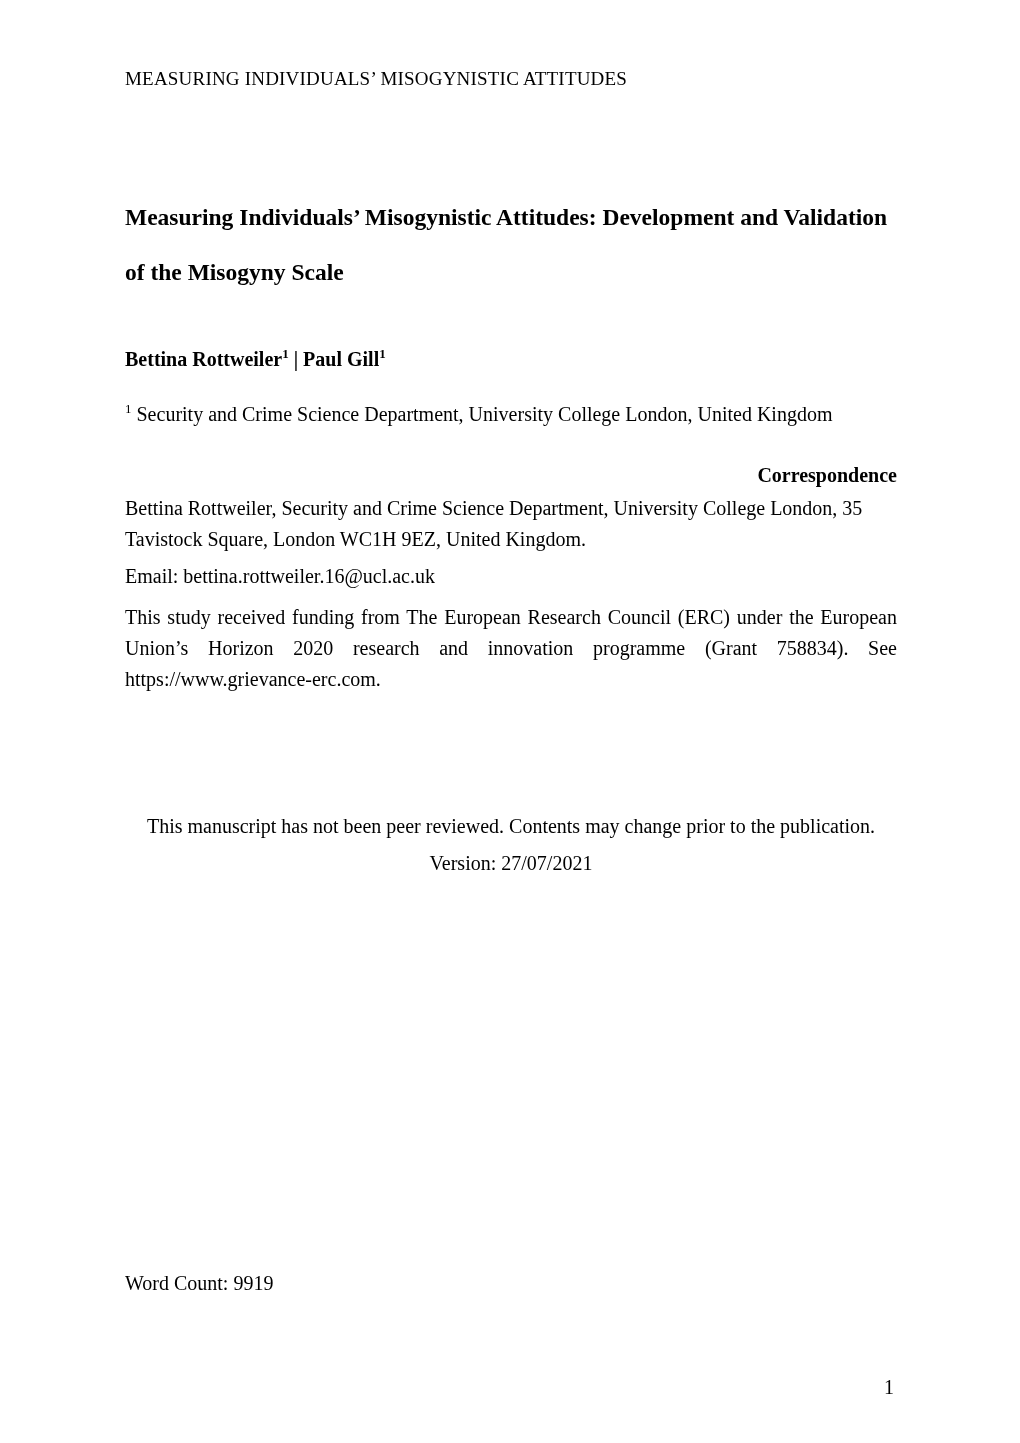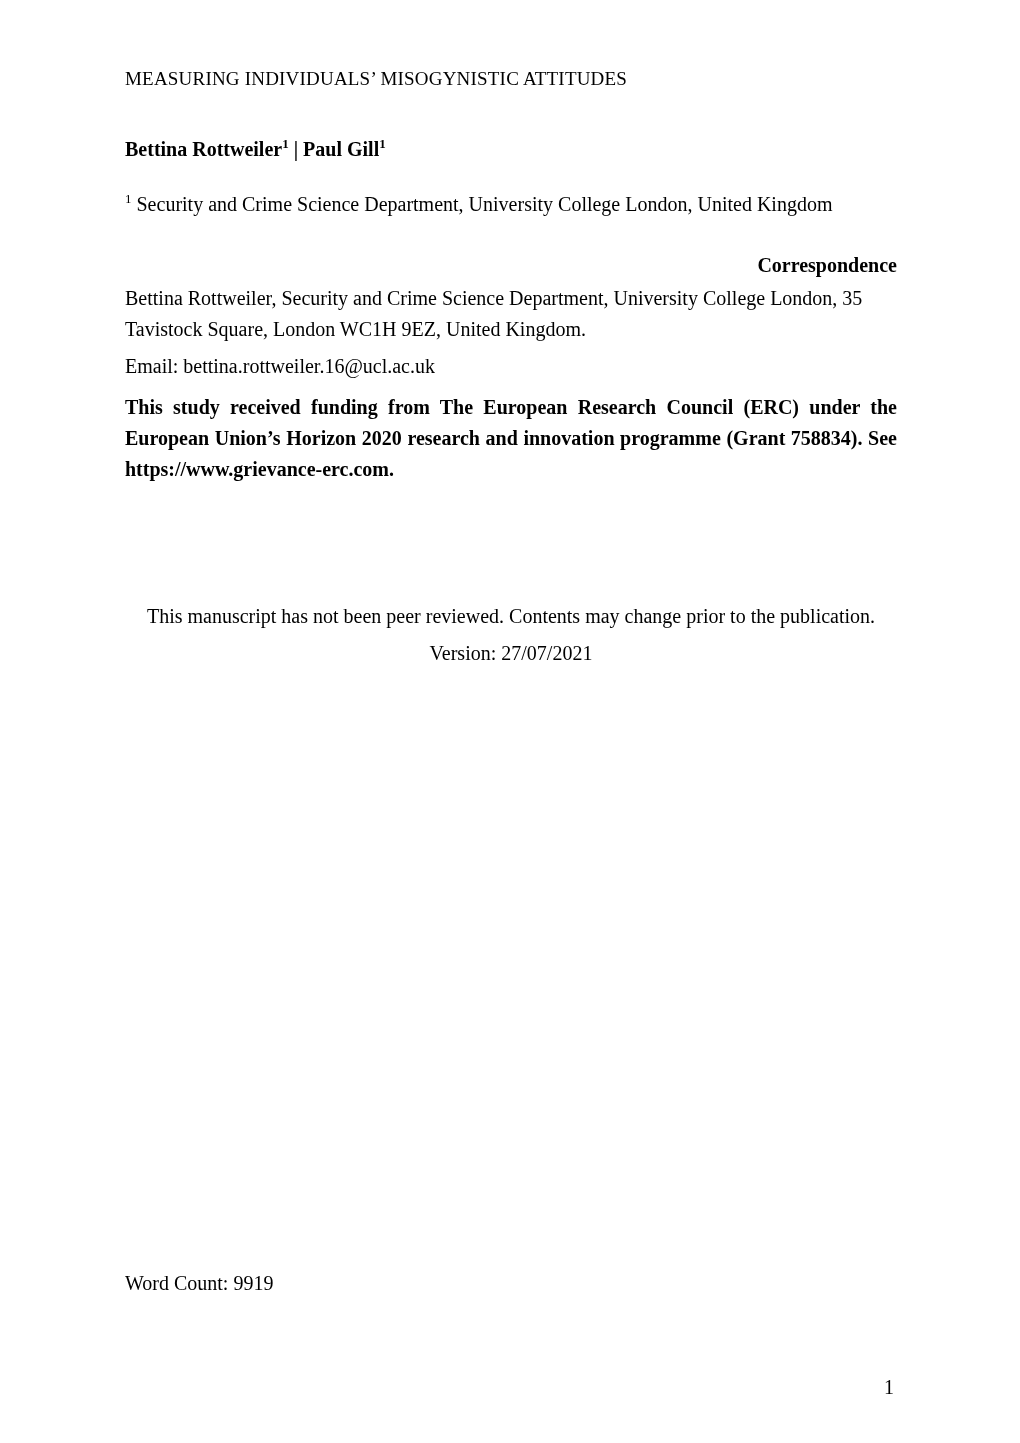--- a/index.html
+++ b/index.html
@@ -51,21 +51,20 @@
   .body-par {
     font-size: 20px;
     line-height: 1.55;
     margin: 6px 0 0 0;
   }
   .funding-par {
     font-size: 20px;
     line-height: 1.55;
     margin: 10px 0 0 0;
     text-align: justify;
-    font-weight: bold;
   }
   .notice {
     font-size: 20px;
     text-align: center;
     margin: 120px 0 0 0;
   }
   .version {
     font-size: 20px;
     text-align: center;
     margin: 14px 0 0 0;
@@ -84,20 +83,21 @@
     font-size: 20px;
   }
 </style>
 </head>
 <body>
 
 <div class="page">
 
   <p class="running-head">MEASURING INDIVIDUALS’ MISOGYNISTIC ATTITUDES</p>
 
+  <h1 class="title">Measuring Individuals’ Misogynistic Attitudes: Development and Validation of the Misogyny Scale</h1>
 
   <p class="authors"><span>Bettina Rottweiler</span><sup>1</sup><span> | </span><span>Paul Gill</span><sup>1</sup></p>
 
   <p class="affiliation"><sup>1</sup><span> Security and Crime Science Department, University College London, United Kingdom</span></p>
 
   <p class="section-heading">Correspondence</p>
 
   <p class="body-par">Bettina Rottweiler, Security and Crime Science Department, University College London, 35 Tavistock Square, London WC1H 9EZ, United Kingdom.</p>
 
   <p class="body-par">Email: bettina.rottweiler.16@ucl.ac.uk</p>

